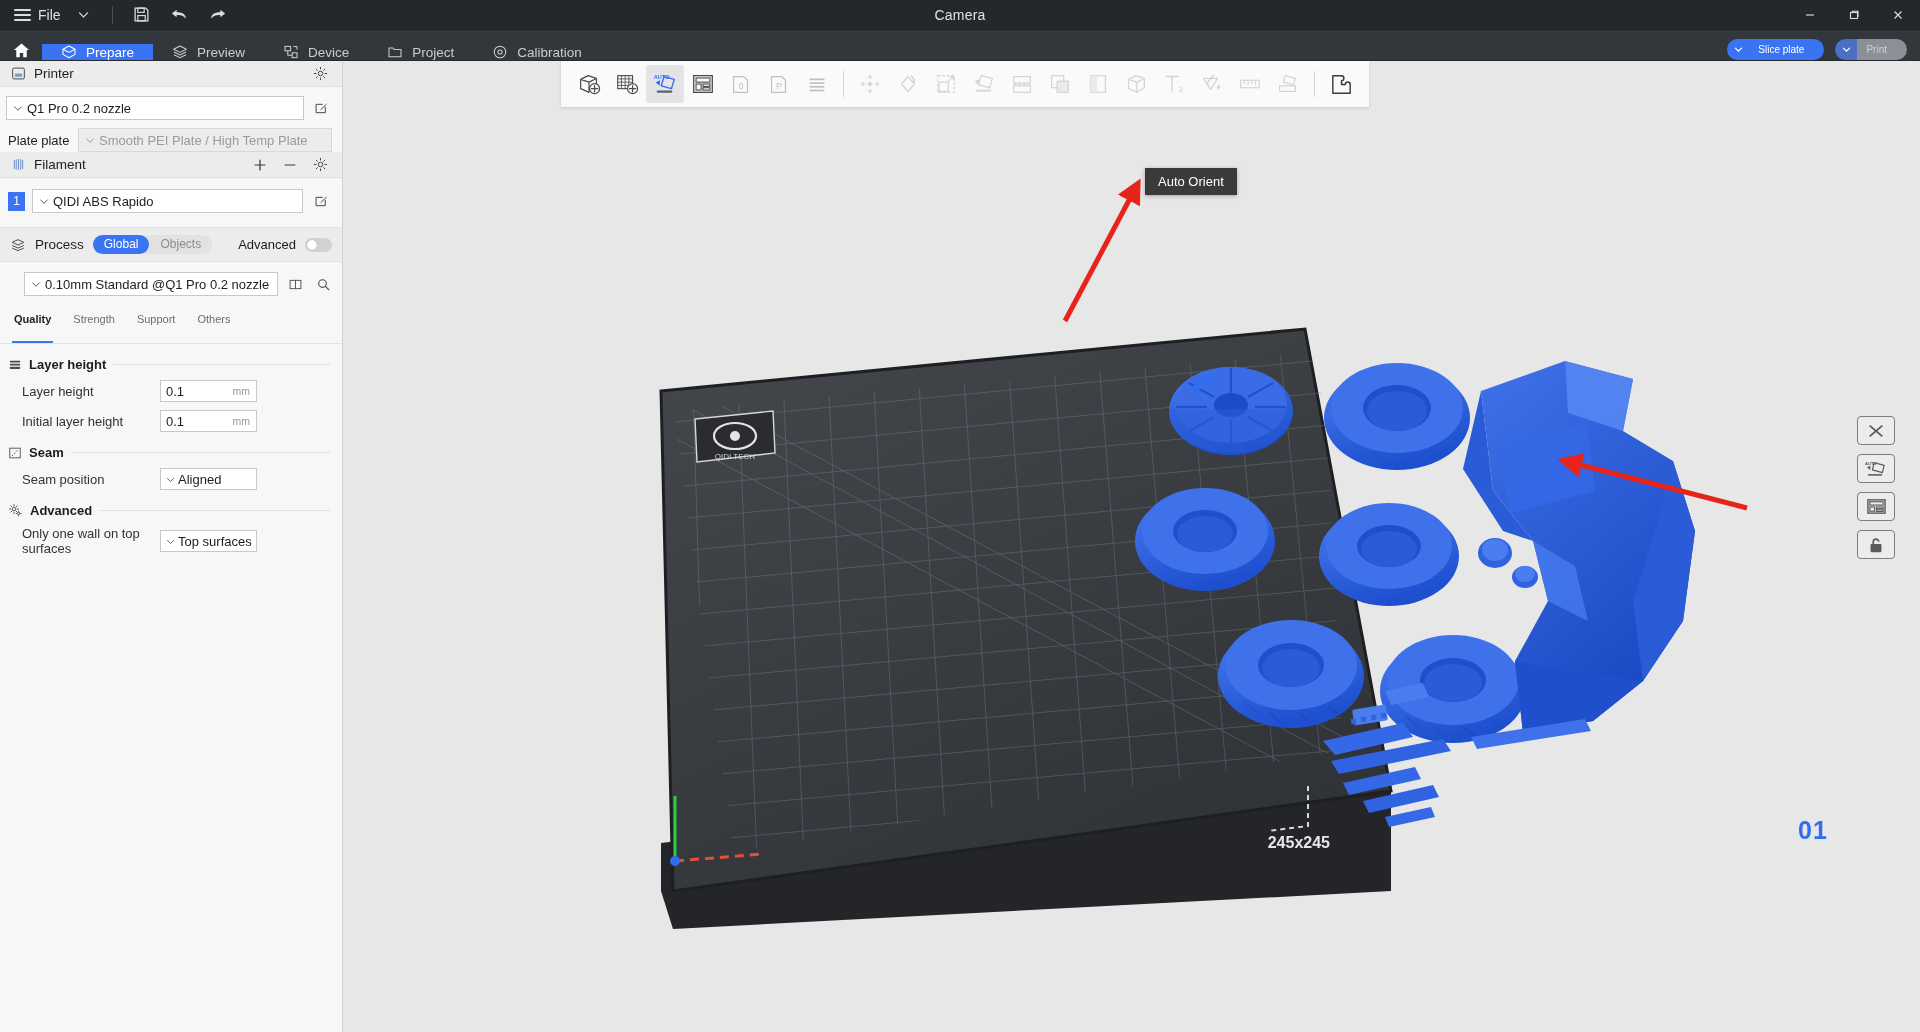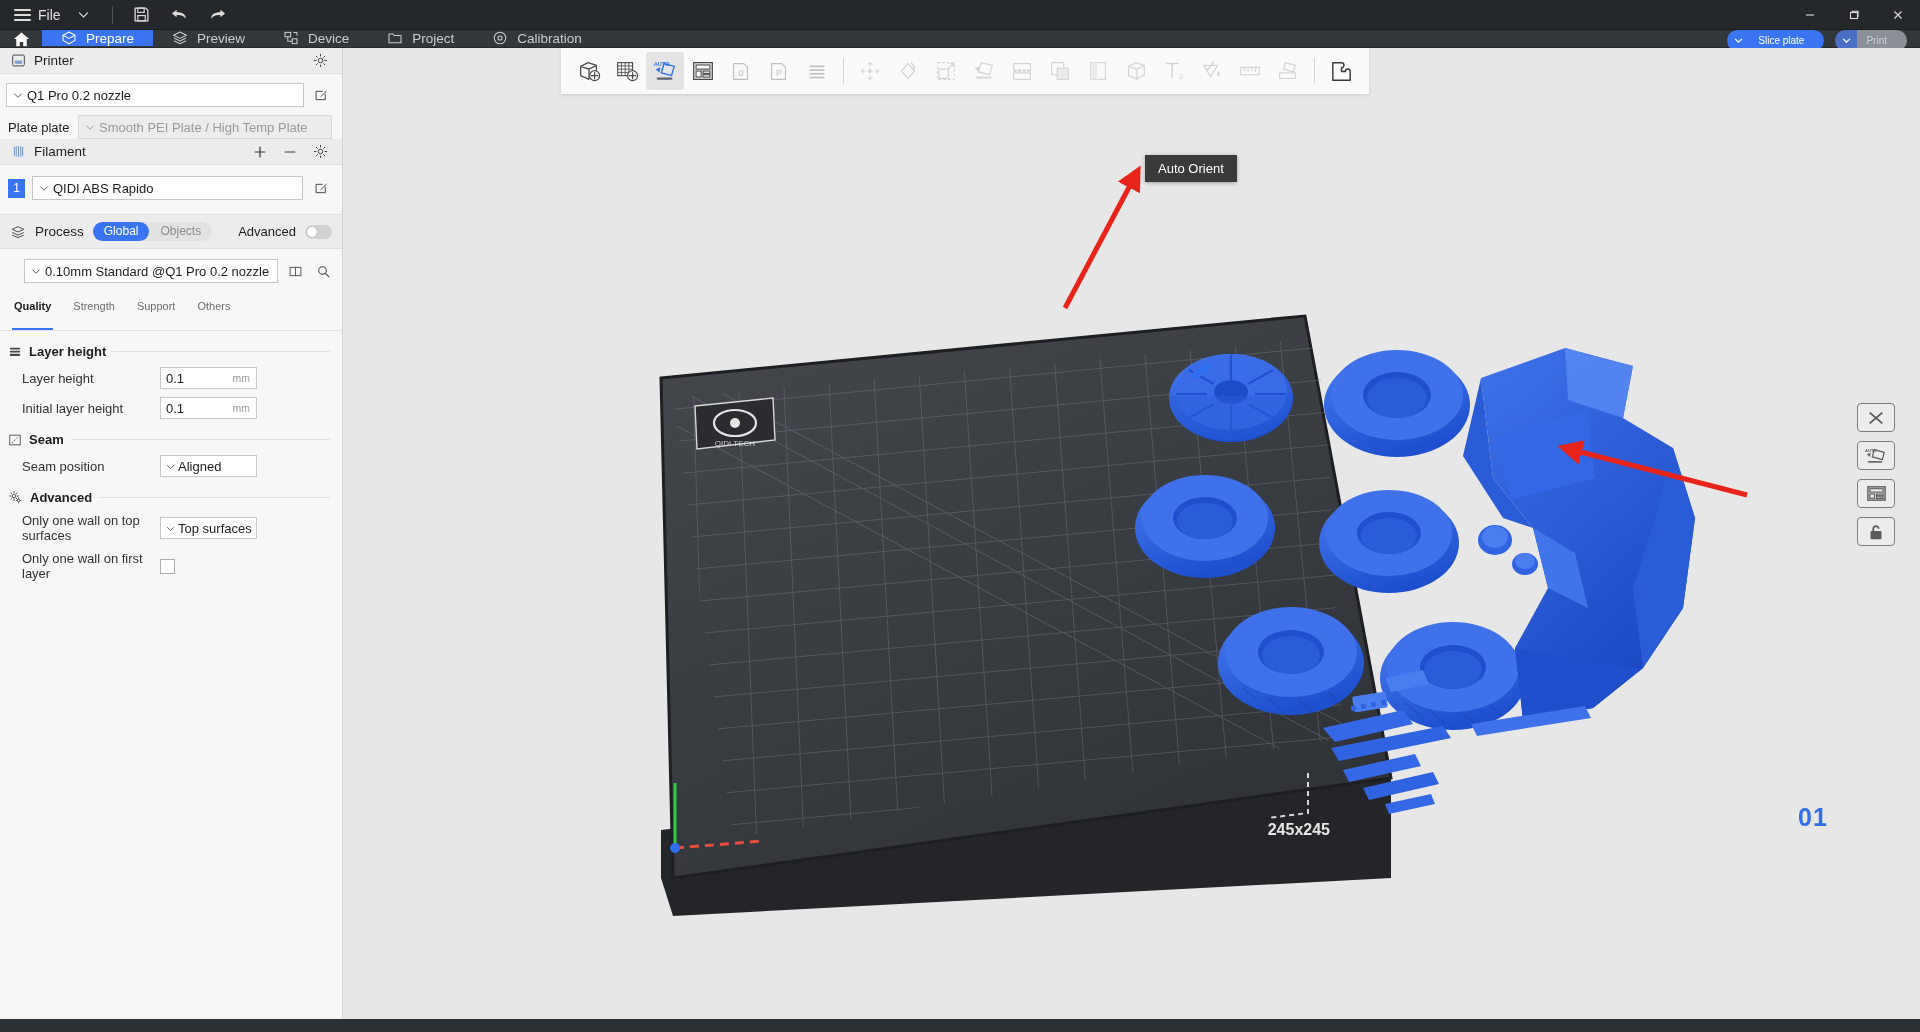--- a/index.html
+++ b/index.html
@@ -36,21 +36,21 @@
     font-size:14px; color:#dfe3e6; pointer-events:none; letter-spacing:.2px;
   }
   .tb-right { margin-left:auto; display:flex; height:100%; }
   .win-btn {
     width:44px; height:30px; display:flex; align-items:center; justify-content:center;
     cursor:pointer;
   }
 
   
   .tabbar {
-    height:18px; background:#32373b; display:flex; align-items:flex-start;
+    height:31px; background:#32373b; display:flex; align-items:flex-end;
     position:relative; border-bottom:1px solid #262a2d;
   }
   .home-btn {
     width:42px; display:flex; align-items:center; justify-content:center; cursor:pointer;
   }
   .tab {
     display:flex; align-items:center; gap:9px; padding:0 19px;
     font-size:13.5px; color:#c9cdd1; cursor:pointer; white-space:nowrap;
   }
   .tab.active { background:#3b74f2; color:#fff; }
@@ -230,20 +230,21 @@
         <path d="M7 5 L2 9 L7 13 L7 10.5 C12 10.2 15 11.5 16.5 14.5 C16.8 10 14 7.5 7 7.5 Z" fill="#dcdcdc"></path>
       </svg>
     </div>
     <div class="tb-icon">
       <svg width="19" height="19" viewBox="0 0 20 20">
         <path d="M13 5 L18 9 L13 13 L13 10.5 C8 10.2 5 11.5 3.5 14.5 C3.2 10 6 7.5 13 7.5 Z" fill="#dcdcdc"></path>
       </svg>
     </div>
   </div>
 
+  <div class="tb-title">Camera</div>
 
   <div class="tb-right">
     <div class="win-btn">
       <svg width="12" height="12" viewBox="0 0 12 12">
         <path d="M2 6 H10" stroke="#dcdcdc" stroke-width="1.1"></path>
       </svg>
     </div>
     <div class="win-btn">
       <svg width="12" height="12" viewBox="0 0 12 12">
         <rect x="2.5" y="3.5" width="7" height="6" fill="none" stroke="#dcdcdc" stroke-width="1.1"></rect>
@@ -516,24 +517,20 @@
     <div class="field">
       <span class="field-label">Only one wall on top surfaces</span>
       <div class="combo-sm">
         <svg width="11" height="11" viewBox="0 0 16 16">
           <path d="M3.5 6.5 L8 11 L12.5 6.5" stroke="#555" stroke-width="1.3" fill="none" stroke-linecap="round"></path>
         </svg>
         <span>Top surfaces</span>
       </div>
     </div>
 
-    <div class="field">
-      <span class="field-label">Only one wall on first layer</span>
-      <span class="chk-lg"></span>
-    </div>
   </div>
 
   <div class="viewport">
 
     <svg width="1577" height="971" viewBox="0 0 1577 971" style="position:absolute;left:0;top:0;">
       <defs>
         <linearGradient id="bedTop" x1="0" y1="0" x2="0.6" y2="1">
           <stop offset="0" stop-color="#44484d"></stop>
             <stop offset="1" stop-color="#303338"></stop>
         </linearGradient>

